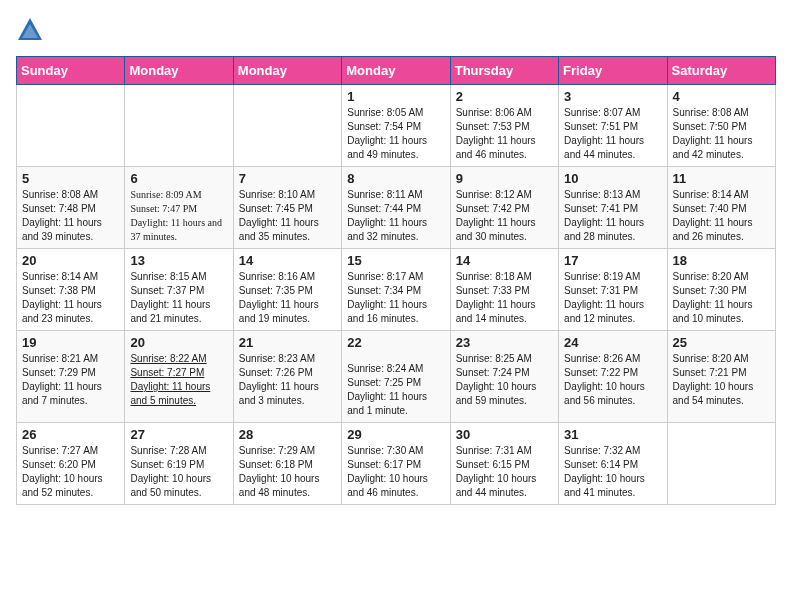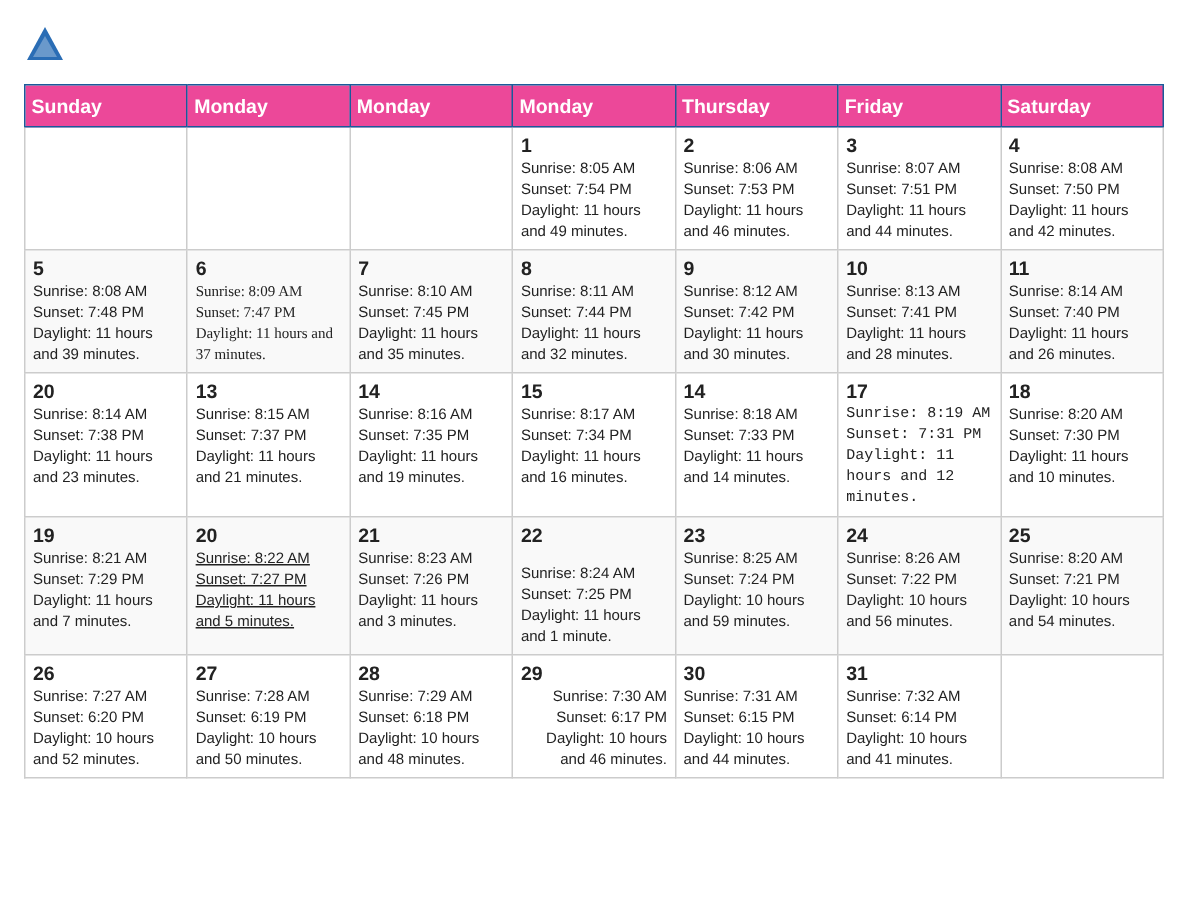--- a/index.html
+++ b/index.html
@@ -216,21 +216,21 @@
 Daylight: 11 hours and 16 minutes.</div>
         </td>
         <td>
           <span class="day-number">14</span>
           <div class="day-info" style="white-space: pre-line;">Sunrise: 8:18 AM
 Sunset: 7:33 PM
 Daylight: 11 hours and 14 minutes.</div>
         </td>
         <td>
           <span class="day-number">17</span>
-          <div class="day-info" style="white-space: pre-line; font-family: Liberation Mono, monospace;">Sunrise: 8:19 AM
+          <div class="day-info" style="white-space: pre-line;">Sunrise: 8:19 AM
 Sunset: 7:31 PM
 Daylight: 11 hours and 12 minutes.</div>
         </td>
         <td>
           <span class="day-number">18</span>
           <div class="day-info" style="white-space: pre-line;">Sunrise: 8:20 AM
 Sunset: 7:30 PM
 Daylight: 11 hours and 10 minutes.</div>
         </td>
       </tr>
@@ -292,21 +292,21 @@
 Daylight: 10 hours and 50 minutes.</div>
         </td>
         <td>
           <span class="day-number">28</span>
           <div class="day-info" style="white-space: pre-line;">Sunrise: 7:29 AM
 Sunset: 6:18 PM
 Daylight: 10 hours and 48 minutes.</div>
         </td>
         <td>
           <span class="day-number">29</span>
-          <div class="day-info" style="white-space: pre-line; text-align: right;">Sunrise: 7:30 AM
+          <div class="day-info" style="white-space: pre-line;">Sunrise: 7:30 AM
 Sunset: 6:17 PM
 Daylight: 10 hours and 46 minutes.</div>
         </td>
         <td>
           <span class="day-number">30</span>
           <div class="day-info" style="white-space: pre-line;">Sunrise: 7:31 AM
 Sunset: 6:15 PM
 Daylight: 10 hours and 44 minutes.</div>
         </td>
         <td>

